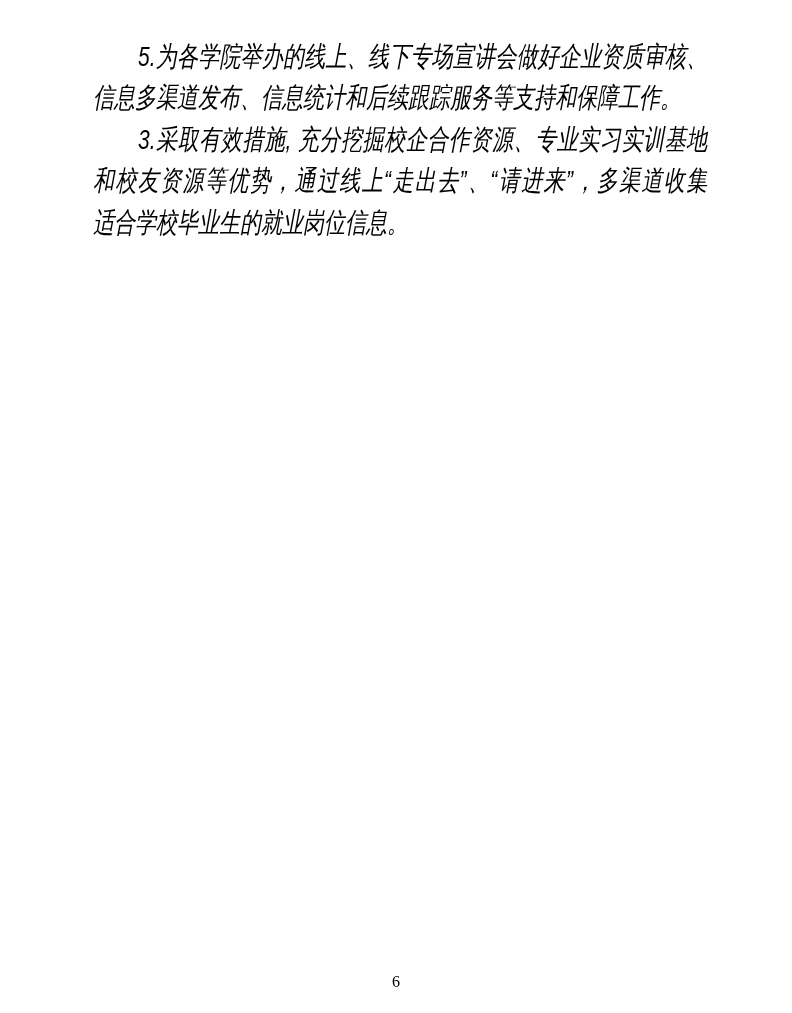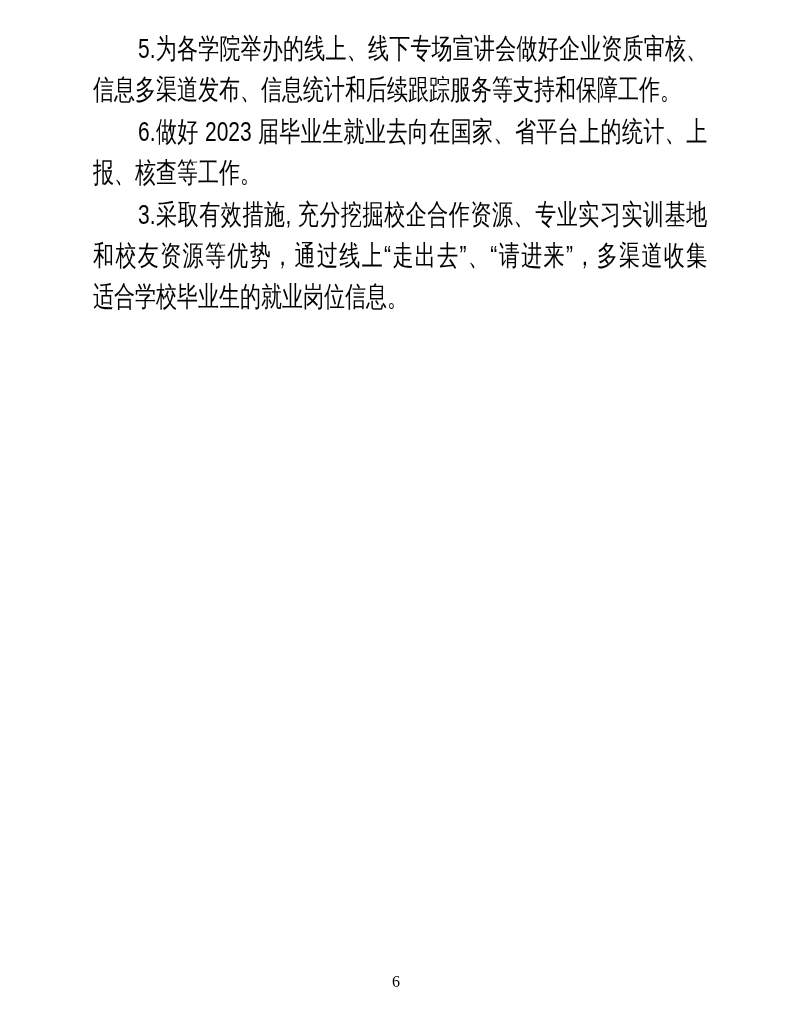--- a/index.html
+++ b/index.html
@@ -18,22 +18,23 @@
   .page {
     position: absolute;
     left: 0; top: 0;
     width: 792px;
     height: 1013px;
     background: #ffffff;
   }
   .doc {
     position: absolute;
     left: 93px;
-    top: 28px;
+    top: 36px;
     width: 614px;
+    font-style: italic;
   }
   .block { margin: 0; padding: 0; }
   .line {
     height: 41.4px;
     line-height: 41.4px;
     font-size: 28px;
     width: 819px;              
     transform: scaleX(0.75);
     transform-origin: 0 0;
     white-space: nowrap;
@@ -65,23 +66,19 @@
 </head>
 <body>
 
 <div class="page">
   <div class="doc" id="doc">
       <div class="block paragraph">
         <div class="line indent just">5.为各学院举办的线上、线下专场宣讲会做好企业资质审核、</div>
         <div class="line">信息多渠道发布、信息统计和后续跟踪服务等支持和保障工作。</div>
       </div>
       <div class="block paragraph">
-        <div class="line indent just">6.做好 2023 届毕业生就业去向在国家、省平台上的统计、上</div>
-        <div class="line">报、核查等工作。</div>
-      </div>
-      <div class="block paragraph">
         <div class="line indent just">3.采取有效措施, 充分挖掘校企合作资源、专业实习实训基地</div>
         <div class="line just">和校友资源等优势，通过线上“走出去”、“请进来”，多渠道收集</div>
         <div class="line">适合学校毕业生的就业岗位信息。</div>
       </div>
     </div>
   <div class="page-number">6</div>
 </div>
 
 </body></html>

